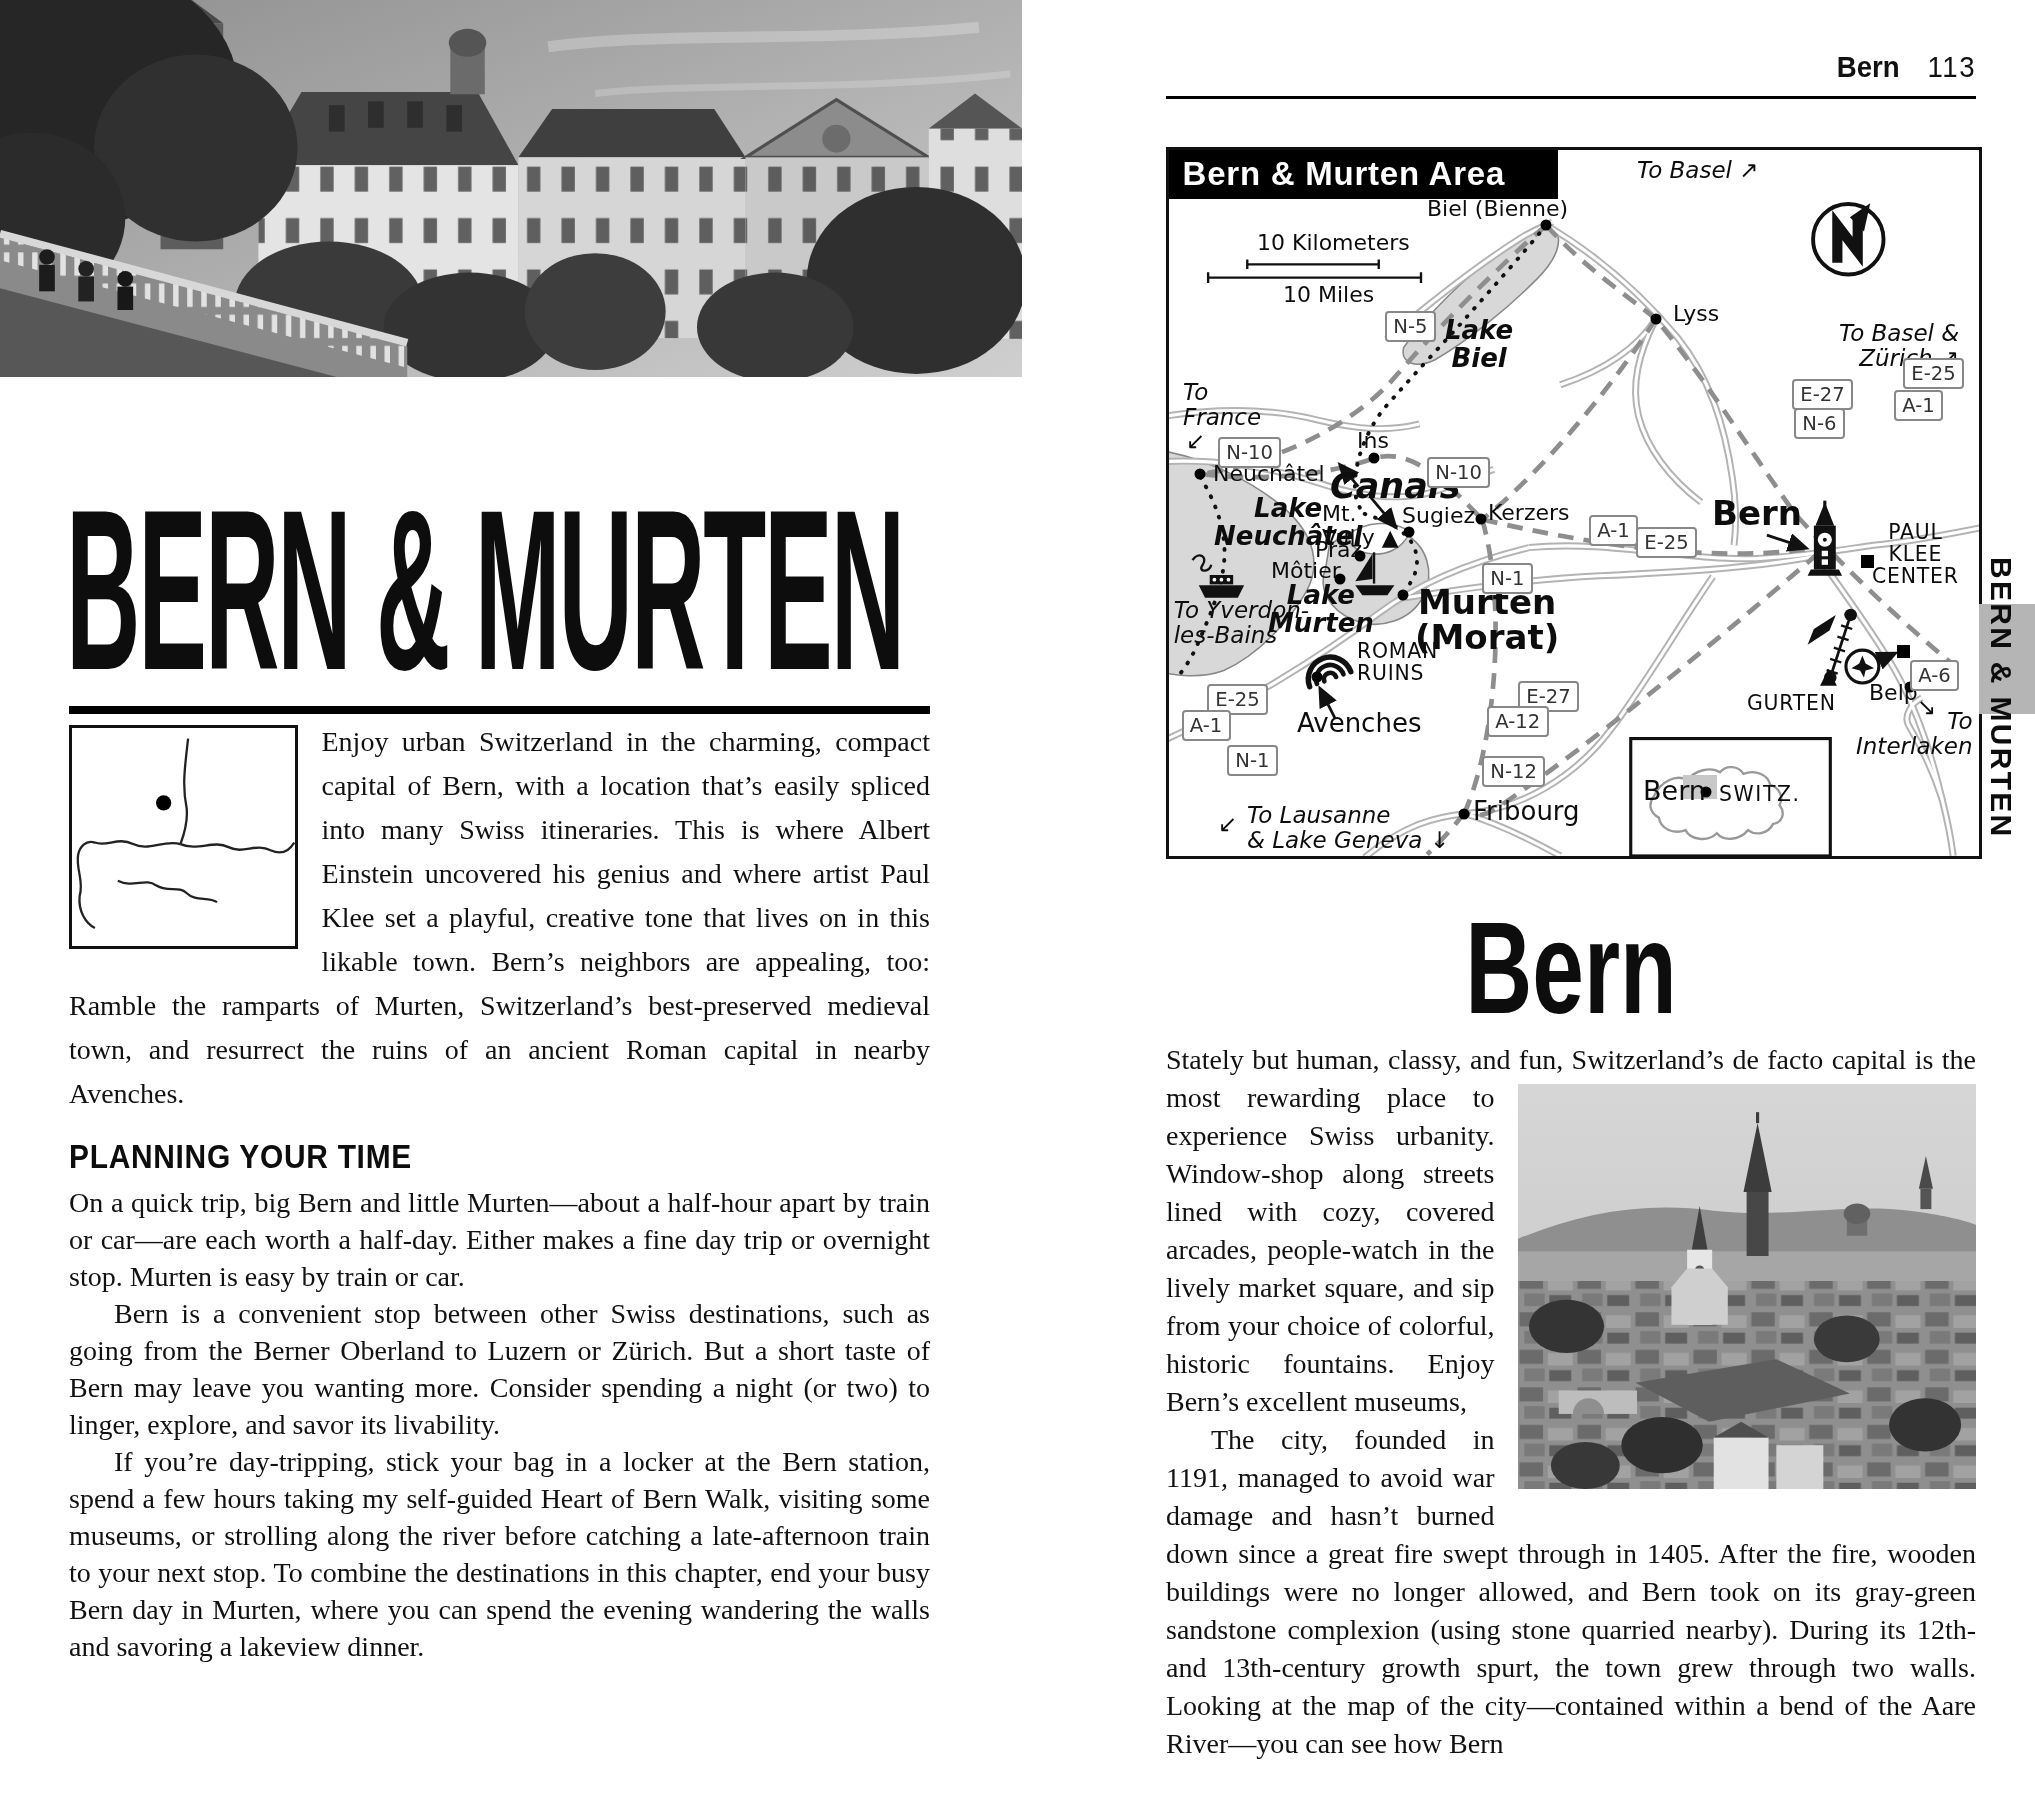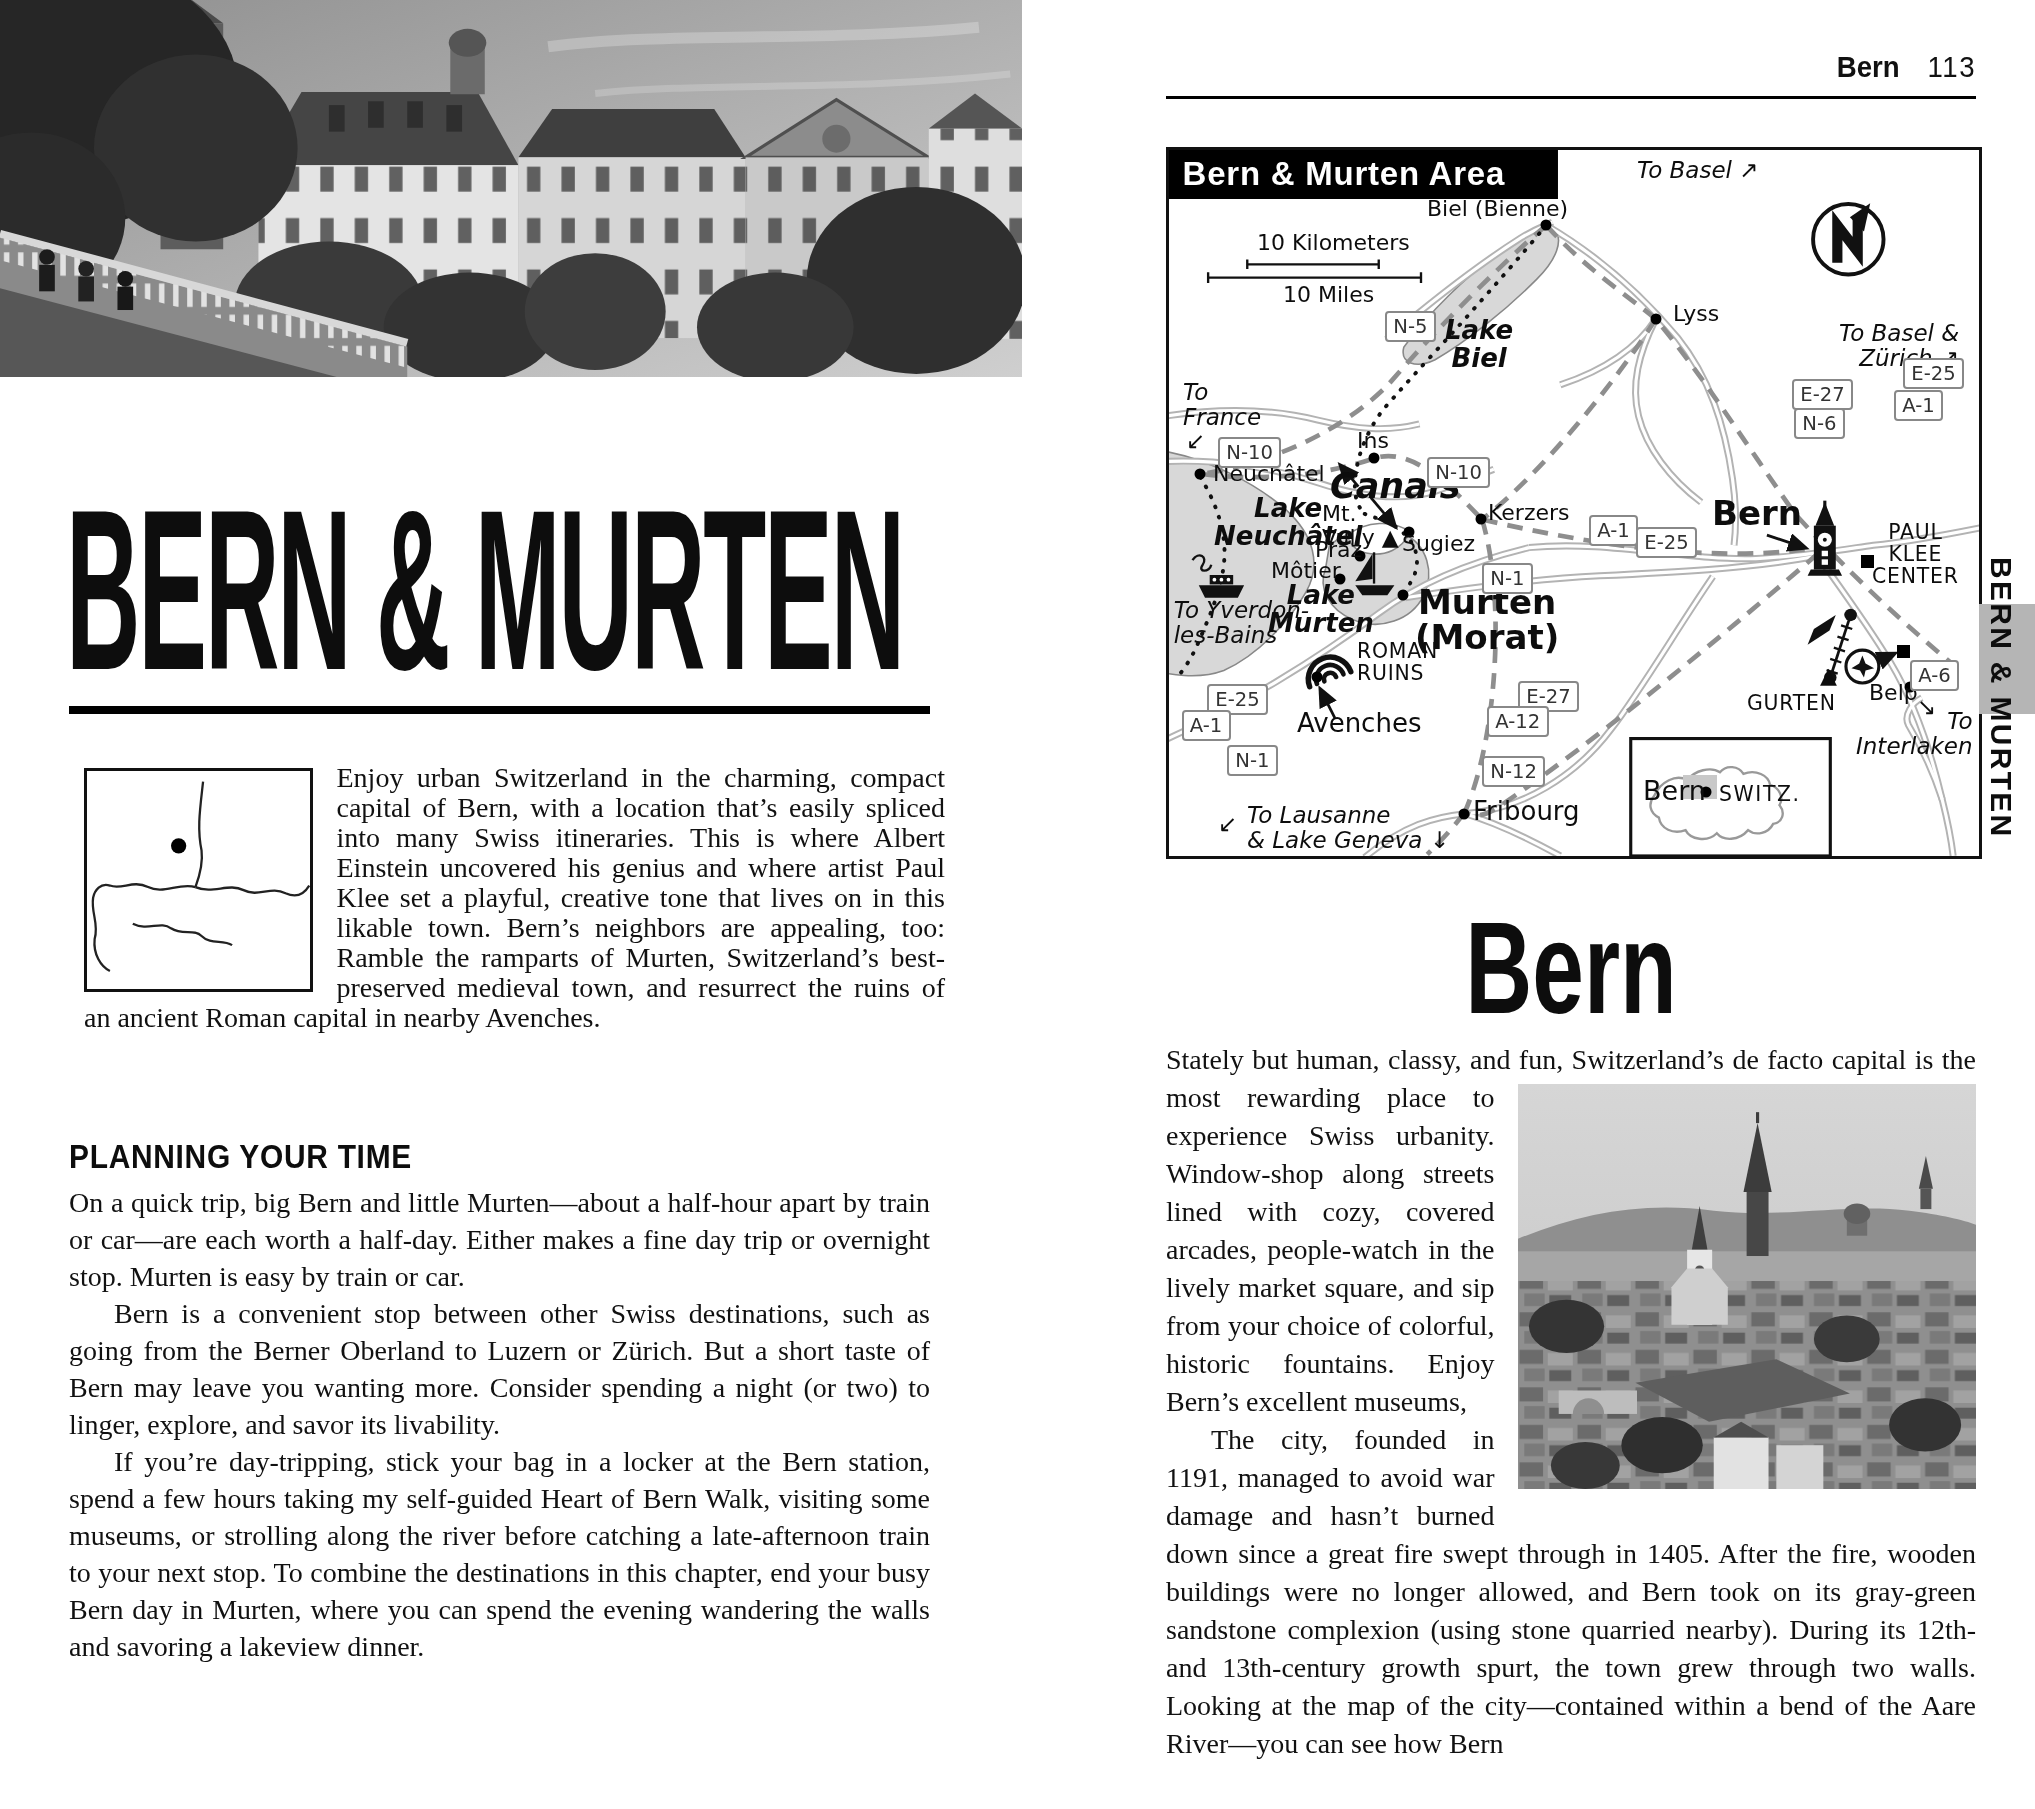--- a/index.html
+++ b/index.html
@@ -9,21 +9,21 @@
 
   
   .lead-photo{left:0;top:8;width:1022px;height:377px;overflow:hidden;}
   .lead-photo svg{display:block;width:100%;height:100%;}
 
   
   .chapter-title{left:66px;top:492px;width:877px;font-family:"Liberation Sans",sans-serif;
        font-weight:bold;font-size:229px;line-height:196px;letter-spacing:-4.7px;
        transform:scaleX(0.45);transform-origin:left top;white-space:nowrap;color:#0d0d0d;}
   .chapter-rule{left:69px;top:706px;width:861px;height:7.8px;background:#000;}
-  .intro-wrap{left:69px;top:763px;width:861px;font-size:28px;line-height:30px;text-align:justify;margin-left:15px;}
+  .intro-wrap{left:69px;top:720px;width:861px;font-size:28px;line-height:44px;text-align:justify;}
   .thumb-box{float:left;width:229px;height:224px;border:3.1px solid #111;margin:4.7px 23.5px 7.8px 0;
        box-sizing:border-box;background:#fff;}
   .planning-head{left:69px;top:1137px;font-family:"Liberation Sans",sans-serif;font-weight:bold;
        font-size:34px;letter-spacing:0.8px;transform:scaleX(0.88);transform-origin:left top;color:#0d0d0d;}
   .planning-body{left:69px;top:1184px;width:861px;font-size:28px;line-height:37px;text-align:justify;}
   .planning-body p{margin:0;}
   .planning-body p.ind{text-indent:45px;}
 
   
   .page-head{left:1166px;top:50px;width:810px;text-align:right;font-family:"Liberation Sans",sans-serif;
@@ -330,21 +330,21 @@
       <div class="ml dir" style="left: 14px; top: 230px;">To
 France</div>
       <div class="ml dir" style="left: 17px; top: 279px;">↙</div>
       <div class="ml town" style="left: 44px; top: 312px;">Neuchâtel</div>
       <div class="ml town" style="left: 188px; top: 279px;">Ins</div>
       <div class="ml canals" style="left: 161px; top: 318px;">Canals</div>
       <div class="ml lake tac" style="left: 45px; top: 344px;">Lake
 Neuchâtel</div>
       <div class="ml town" style="left: 153px; top: 352px;">Mt.
 Vully ▲</div>
-      <div class="ml town" style="left: 233px; top: 354px; margin-top: 28px;">Sugiez</div>
+      <div class="ml town" style="left: 233px; top: 354px;">Sugiez</div>
       <div class="ml town" style="left: 319px; top: 351px;">Kerzers</div>
       <div class="ml town" style="left: 146px; top: 388px;">Praz</div>
       <div class="ml town" style="left: 102px; top: 409px;">Môtier</div>
       <div class="ml lake tac" style="left: 99px; top: 431px;">Lake
 Murten</div>
       <div class="ml dir" style="left: 4.7px; top: 448px;">To Yverdon-
 les-Bains</div>
       <div class="ml bigtown tac" style="left: 246px; top: 435px;">Murten
 (Morat)</div>
       <div class="ml caps" style="left: 188px; top: 490px;">ROMAN

